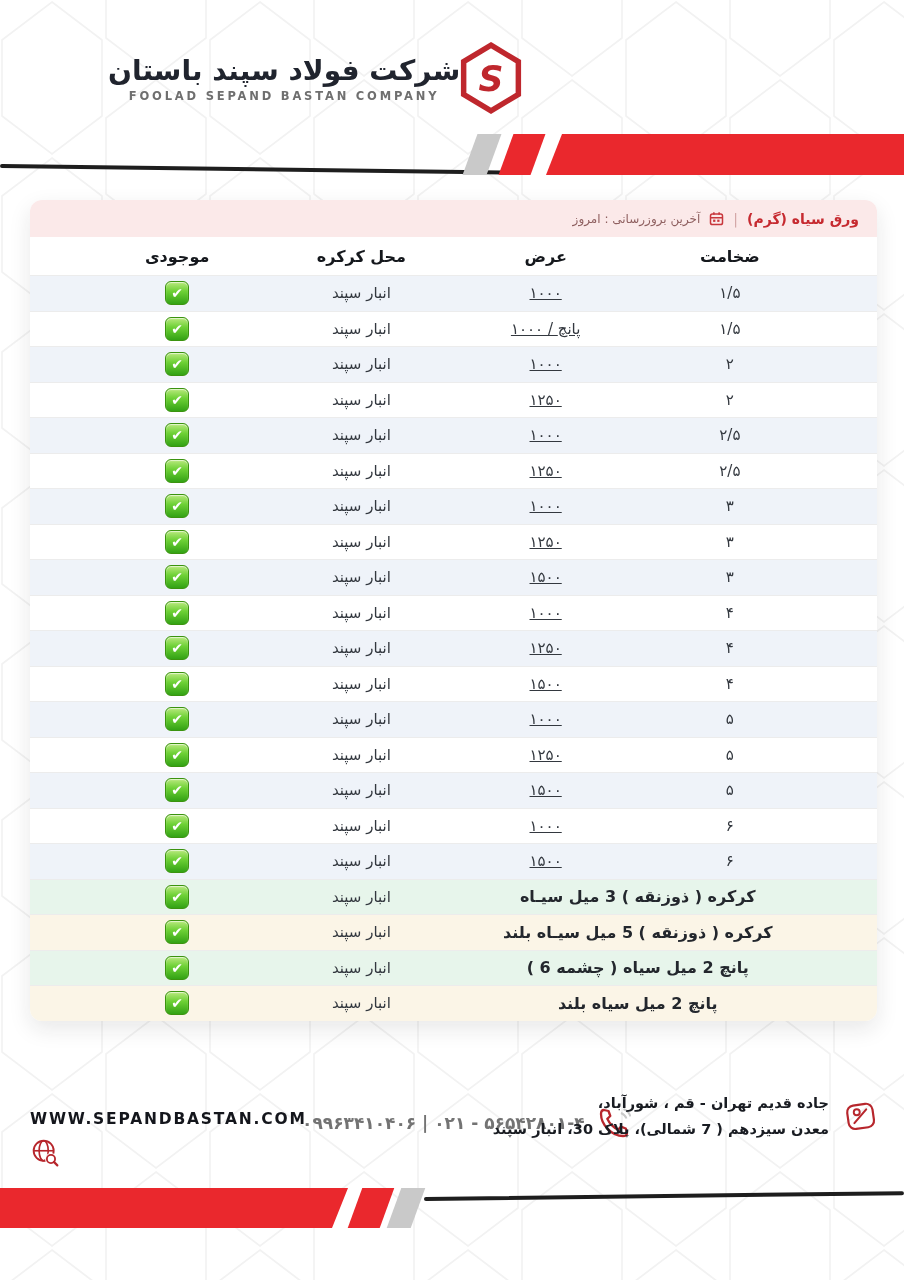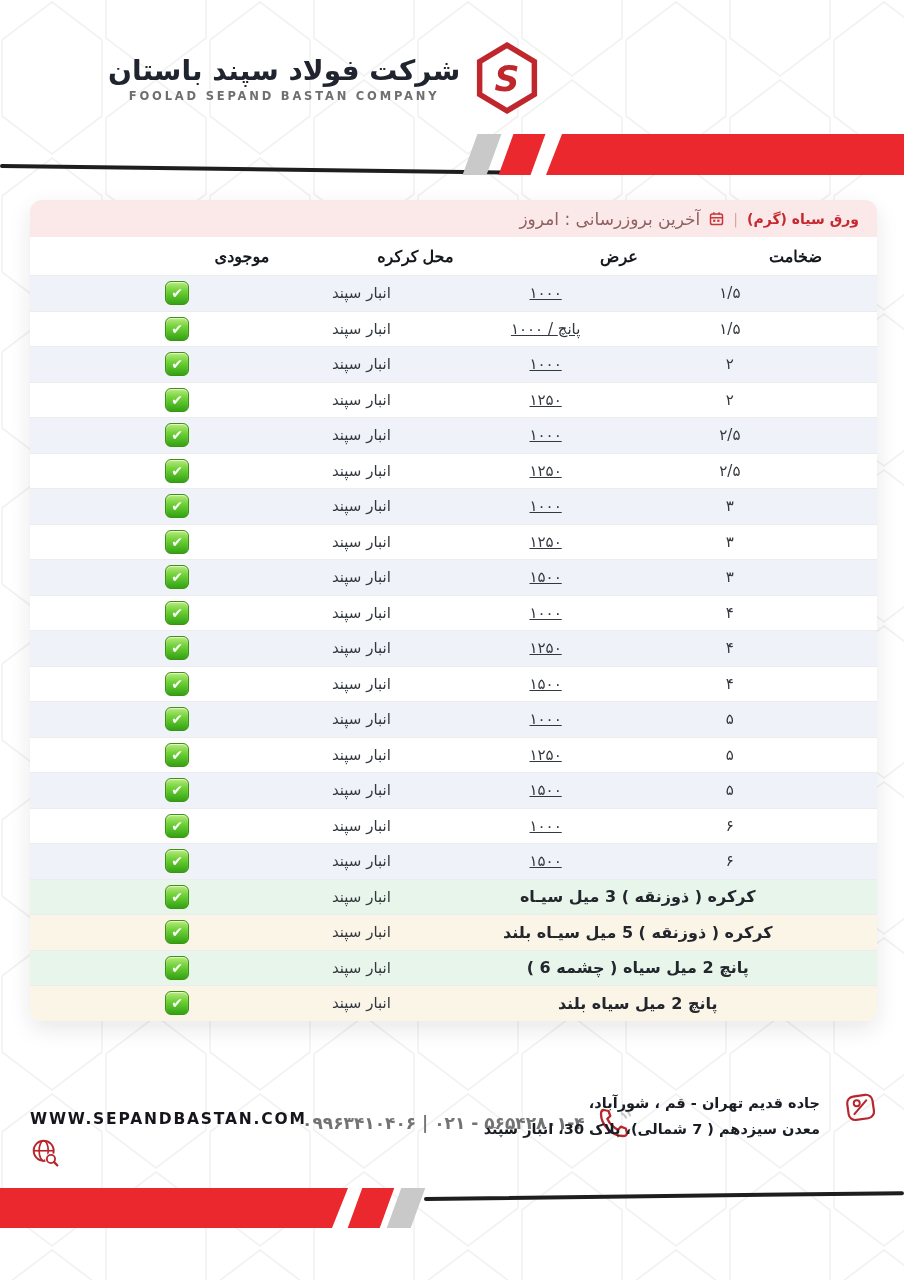--- a/index.html
+++ b/index.html
@@ -3,21 +3,21 @@
 <meta charset="utf-8">
 <style>
   html,body{margin:0;padding:0;}
   body{
     width:904px;height:1280px;position:relative;overflow:hidden;
     background:#ffffff;font-family:"DejaVu Sans",sans-serif;
   }
   
   .bg-pattern{position:absolute;left:0;top:0;z-index:0;}
   
-  .logo-group{position:absolute;top:42px;left:108px;display:flex;align-items:center;gap:16px;z-index:2;}
+  .logo-group{position:absolute;top:42px;left:108px;display:flex;align-items:center;z-index:2;}
   .logo-text{text-align:center;}
   .brand-title{font-size:28px;font-weight:bold;color:#20242e;letter-spacing:-1px;}
   .brand-subtitle{font-size:11.5px;color:#6f6f6f;font-weight:bold;letter-spacing:2.8px;margin-top:2px;}
   
   .band,.pgram,.hairline{position:absolute;z-index:1;}
   .hairline{height:4px;background:#1e1e1e;border-radius:3px;transform-origin:0 50%;}
   .line-top{left:0;top:164px;width:504px;transform:rotate(0.75deg);}
   .line-bottom{left:424px;top:1197px;width:480px;transform:rotate(-0.7deg);}
   .pgram{width:24px;height:41px;transform:skewX(-20deg);}
   .pg-gray{background:#c9c9c9;}
@@ -34,26 +34,26 @@
     position:absolute;left:30px;top:200px;width:847px;z-index:2;
     background:#fff;border-radius:12px;overflow:hidden;
     box-shadow:0 8px 22px rgba(25,25,25,.10);
   }
   .card-title{
     direction:rtl;display:flex;align-items:center;gap:9px;
     height:37px;background:#fbe9e9;padding:0 18px;
   }
   .tbl-title{color:#c62a30;font-weight:bold;font-size:14px;}
   .tbl-sep{color:#d3a6a6;font-size:14px;}
-  .tbl-update{color:#8f6060;font-size:17px;}
+  .tbl-update{color:#8f6060;font-size:12px;}
   .thead{
     direction:rtl;display:flex;align-items:center;height:38px;
     padding:0 55px;background:#fff;font-weight:bold;font-size:16px;color:#15181d;
   }
-  .hcell{flex:1;font-family:Liberation Serif, serif;}
+  .hcell{flex:1;text-align:center;}
   .row{
     direction:rtl;display:flex;align-items:center;height:35.5px;box-sizing:border-box;
     padding:0 55px;border-top:1px solid #ececec;font-size:15px;color:#33383f;
   }
   .row.alt{background:#eff3f9;}
   .row.plain{background:#ffffff;}
   .row.green{background:#e7f5eb;}
   .row.cream{background:#fbf5e7;}
   .cell{flex:1;text-align:center;}
   .cell:empty{display:none;}
@@ -68,21 +68,21 @@
   .check::after{
     content:"✔";position:absolute;inset:0;display:flex;align-items:center;justify-content:center;
     color:#fff;font-size:14px;font-weight:bold;
   }
   
   .footer{position:absolute;left:0;top:1082px;width:904px;height:86px;z-index:2;}
   .website{position:absolute;left:30px;top:28px;display:flex;align-items:flex-start;gap:10px;flex-direction:column;}
   .website-text{font-weight:bold;font-size:15.5px;letter-spacing:1.8px;color:#14161c;}
   .phone-group{position:absolute;left:302px;top:24px;direction:rtl;display:flex;align-items:center;gap:12px;}
   .phone-numbers{direction:ltr;font-weight:bold;font-size:17px;color:#737373;text-align:right;}
-  .address{position:absolute;right:26px;top:8px;direction:rtl;display:flex;align-items:flex-start;gap:24px;}
+  .address{position:absolute;right:26px;top:8px;direction:rtl;display:flex;align-items:center;gap:15px;}
   .address-text{text-align:right;font-weight:bold;font-size:14.5px;color:#191c22;line-height:1.8;}
 </style>
 </head>
 <body>
 
 <svg class="bg-pattern" width="904" height="1280">
   <defs>
     <pattern id="hexes" width="208" height="156" patternUnits="userSpaceOnUse">
       <polygon points="52,2 102,40 102,116 52,154 2,116 2,40" fill="none" stroke="#ededed" stroke-width="1.6"></polygon>
       <polygon points="156,-76 206,-38 206,38 156,76 106,38 106,-38" fill="none" stroke="#ededed" stroke-width="1.6"></polygon>

